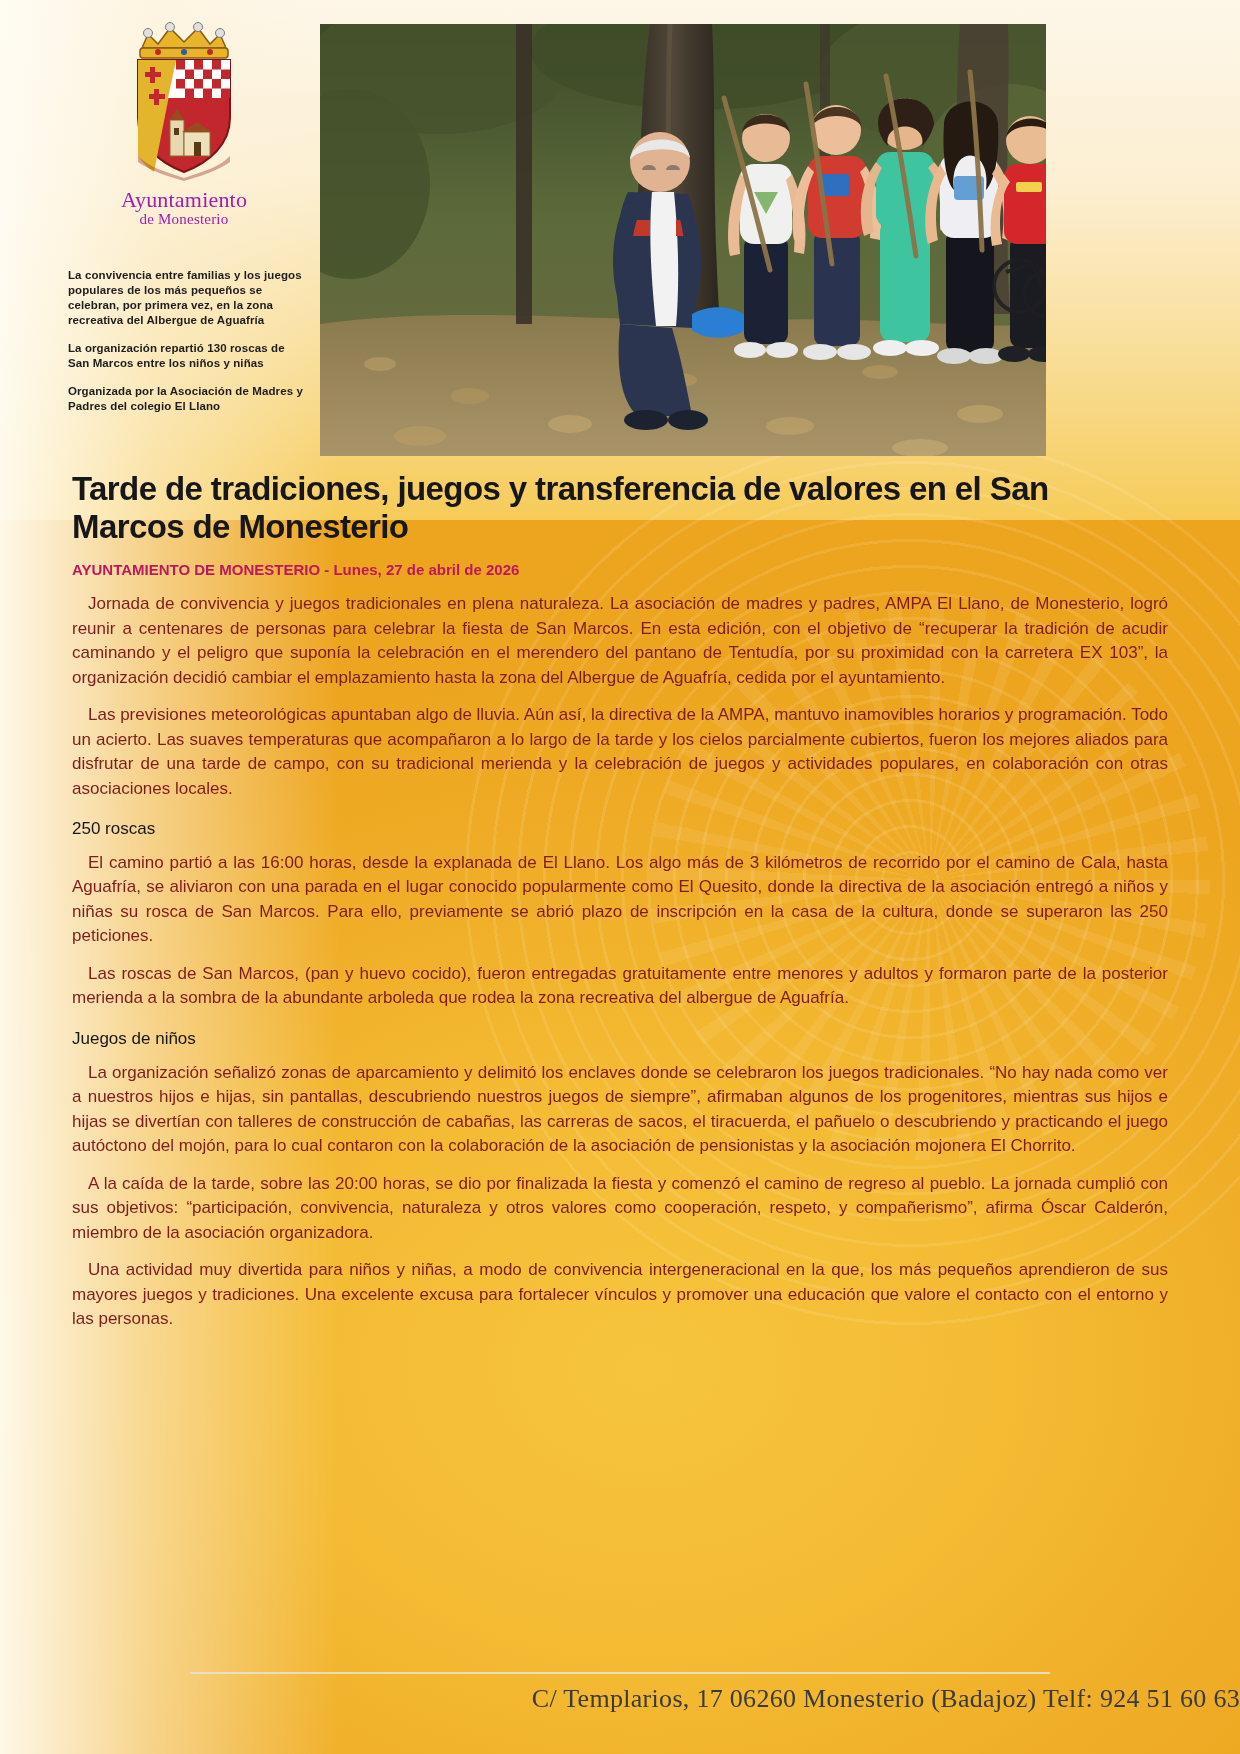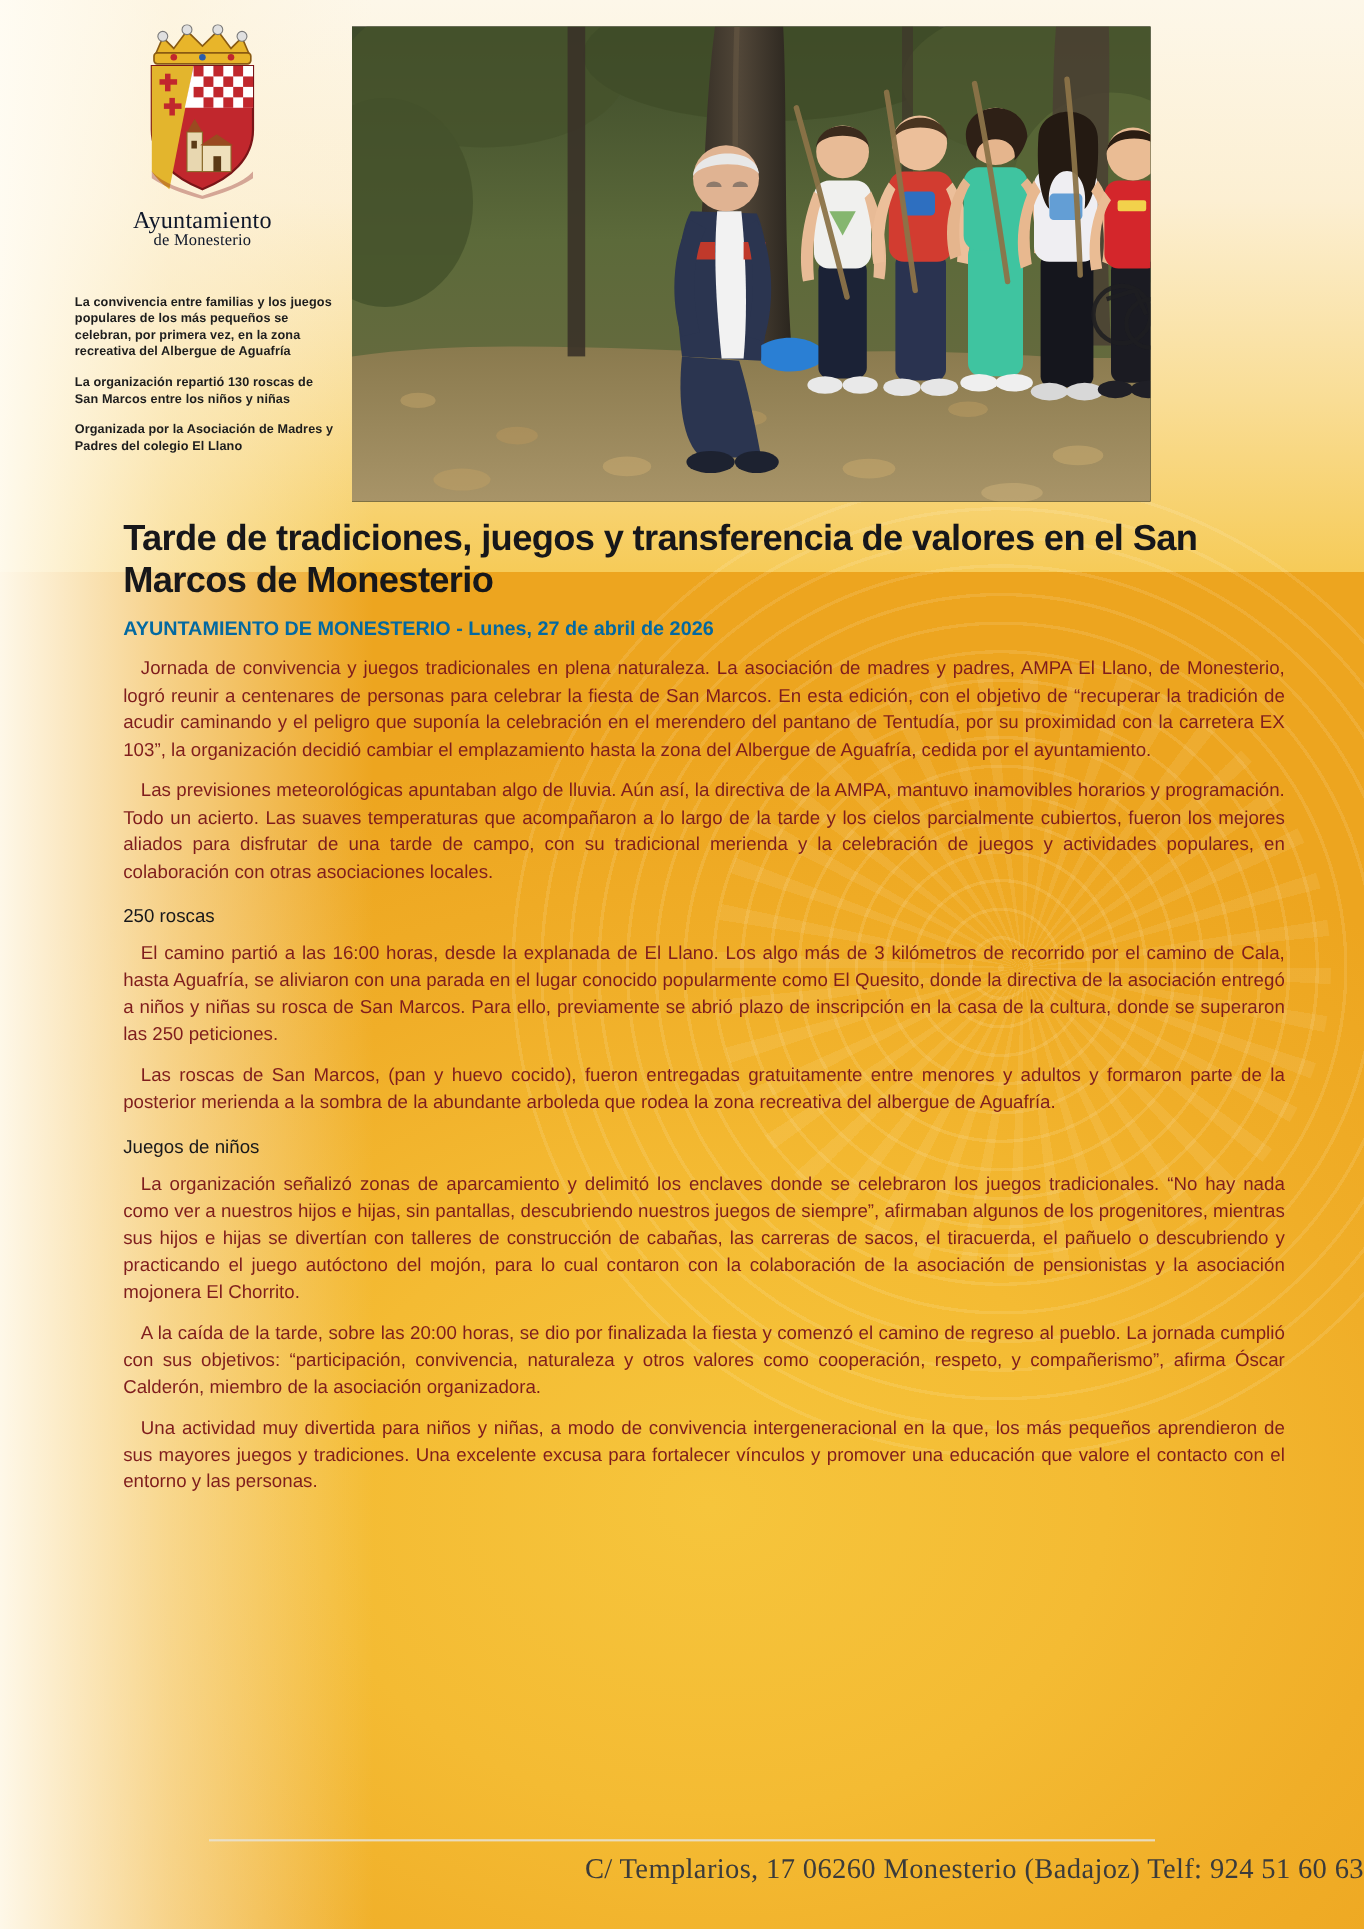--- a/index.html
+++ b/index.html
@@ -82,21 +82,21 @@
     width: 132px;
     height: 160px;
     margin: 0 auto;
     position: relative;
   }
   .crest svg { display:block; }
   .crest-title {
     margin-top: 6px;
     font-family: "Liberation Serif", serif;
     font-size: 22px;
-    color: #0f172a;
+    color: #a21caf;
     letter-spacing: .2px;
     line-height: 1.05;
   }
   .crest-title .sub {
     display: block;
     font-size: 15px;
     margin-top: 1px;
   }
 
   .caption-block {
@@ -120,35 +120,35 @@
     top: 24px;
     width: 726px;
     height: 432px;
     overflow: hidden;
     background: #2a2a1d;
   }
   .photo svg { display:block; }
 
   
   .article {
-    padding: 0 72px 0 112px;
+    padding: 0 72px 0 72px;
   }
   h1.headline {
     font-family: "Liberation Sans", sans-serif;
     font-size: 33px;
     font-weight: bold;
     line-height: 1.14;
     color: #17171a;
     margin: 10px 0 16px 0;
     letter-spacing: -0.6px;
   }
   .byline {
-    font-size: 18px;
+    font-size: 15px;
     font-weight: bold;
-    color: #0369a1;
+    color: #be185d;
     margin: 0 0 14px 0;
   }
   p.body {
     font-size: 17px;
     line-height: 1.44;
     color: #7f1d1d;
     margin: 0 0 13px 0;
     text-align: justify;
     text-indent: 16px;
   }

